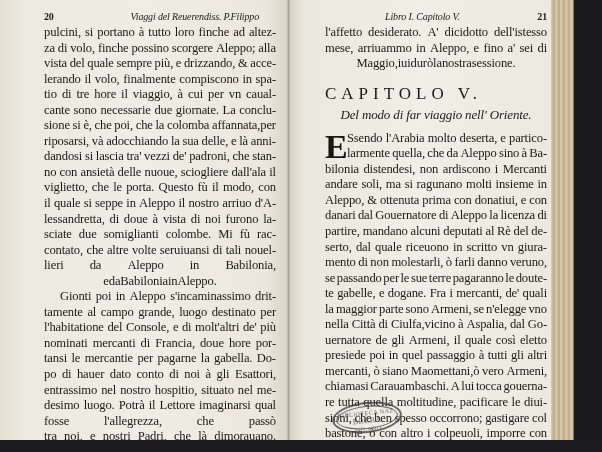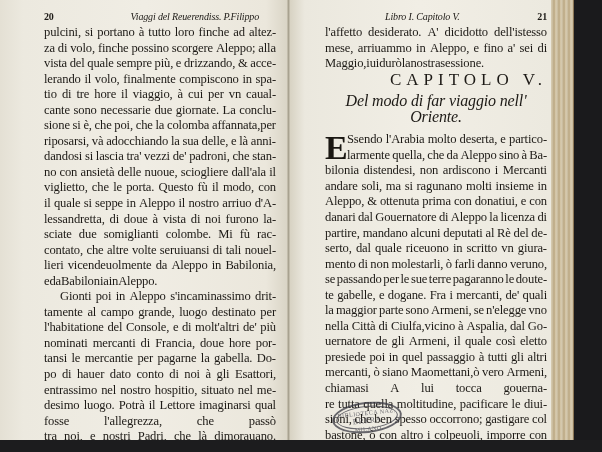--- a/index.html
+++ b/index.html
@@ -47,27 +47,27 @@
   }
   .left .text-block { left: 44px; top: 9px; width: 232px; }
   .right .text-block { left: 36px; top: 9px; width: 222px; }
   .running-head {
     display: flex; justify-content: space-between; font-style: italic;
     font-size: 10px; height: 16px;
   }
   .running-head .num { font-style: normal; font-weight: bold; }
   .line { white-space: nowrap; display: flex; justify-content: space-between; }
   .line span.w { display: inline; }
-  .line.last { justify-content: flex-start; }
+  .line.last { justify-content: center; }
   .line.indent { padding-left: 16px; }
   .chapter-title {
-    text-align: right; font-size: 17px; letter-spacing: 5px; margin-bottom: 6px;
+    text-align: left; font-size: 17px; letter-spacing: 5px; margin-top: 14px; margin-bottom: 6px;
   }
   .chapter-sub {
-    text-align: center; font-style: italic; font-size: 16px; margin-bottom: 8px;
+    text-align: center; font-style: italic; font-size: 13px; margin-bottom: 8px;
   }
   .dropcap-wrap { position: relative; }
   .dropcap {
     position: absolute; left: 0; top: 1px; font-size: 34px; line-height: 30px; font-weight: bold;
     color: #1a1712;
   }
   .dc-line { padding-left: 22px; }
   .stamp {
     position: absolute; left: 43px; top: 402px; width: 70px; height: 31px;
     border: 2px solid #3a3a44; border-radius: 50%;
@@ -245,21 +245,20 @@
             <span class="w">che</span>
             <span class="w">altre</span>
             <span class="w">volte</span>
             <span class="w">seruiuansi</span>
             <span class="w">di</span>
             <span class="w">tali</span>
             <span class="w">nouel-</span>
           </div>
           <div class="line">
             <span class="w">lieri</span>
-            <span class="w">vicendeuolmente</span>
             <span class="w">da</span>
             <span class="w">Aleppo</span>
             <span class="w">in</span>
             <span class="w">Babilonia,</span>
           </div>
           <div class="line last">
             <span class="w">e</span>
             <span class="w">da</span>
             <span class="w">Babilonia</span>
             <span class="w">in</span>
@@ -558,20 +557,21 @@
           <div class="line">
             <span class="w">mercanti,</span>
             <span class="w">ò</span>
             <span class="w">siano</span>
             <span class="w">Maomettani,ò</span>
             <span class="w">vero</span>
             <span class="w">Armeni,</span>
           </div>
           <div class="line">
             <span class="w">chiamasi</span>
+            <span class="w">Carauambaschi.</span>
             <span class="w">A</span>
             <span class="w">lui</span>
             <span class="w">tocca</span>
             <span class="w">gouerna-</span>
           </div>
           <div class="line">
             <span class="w">re</span>
             <span class="w">tutta</span>
             <span class="w">quella</span>
             <span class="w">moltitudine,</span>

